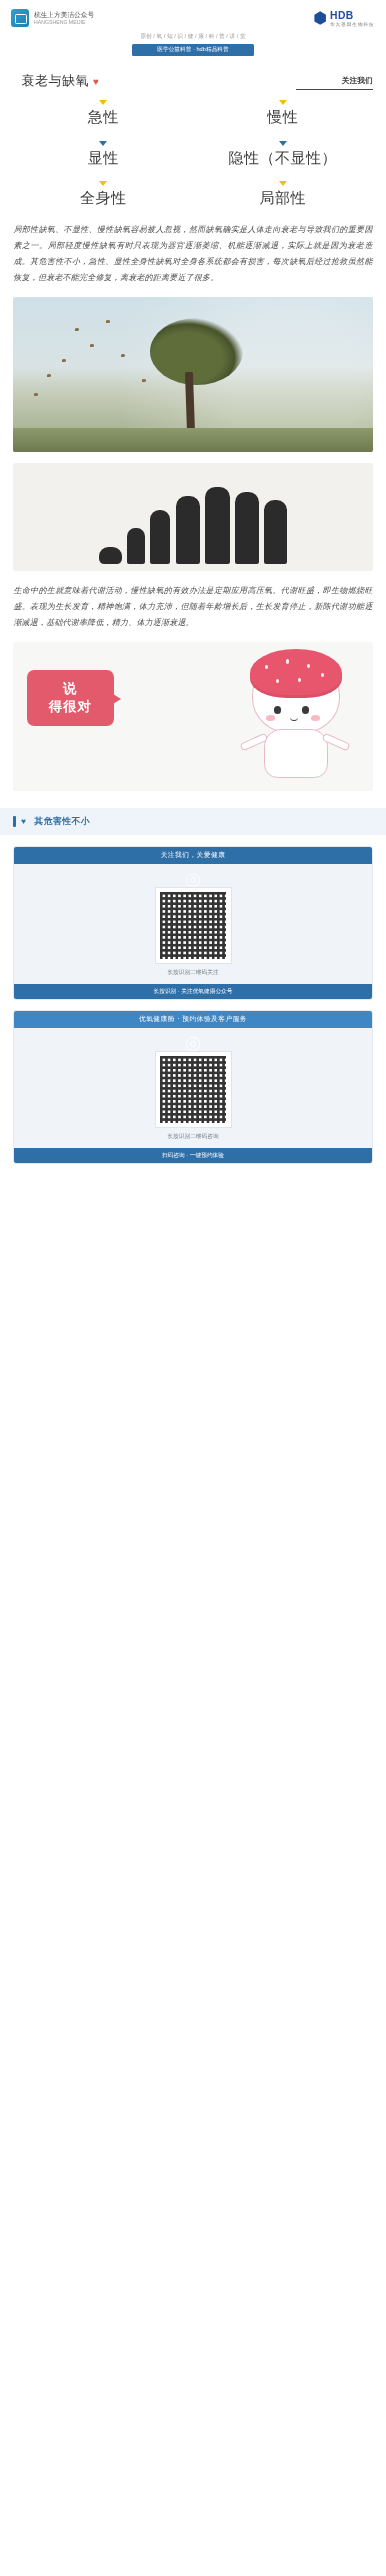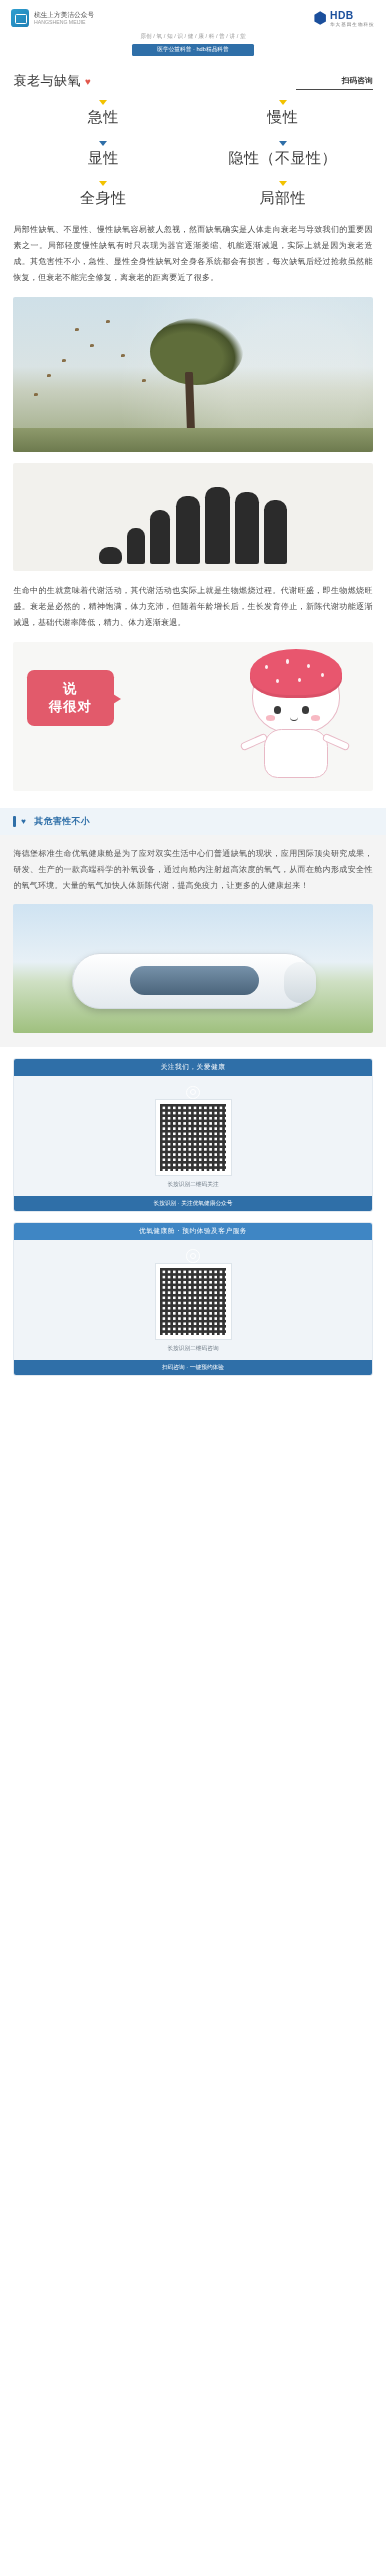--- a/index.html
+++ b/index.html
@@ -49,21 +49,21 @@
     display:block; margin: 3.1px auto 0 auto; width: 122px;
     background:#2f6fa8; color:#fff; font-size:5.7px; border-radius:1.5px;
     padding: 2.1px 0; text-align:center;
   }
 
   
   .title-bar {
     display:flex; align-items:flex-end; justify-content:space-between;
     padding: 11.3px 13.4px 3.1px 13.4px;
   }
-  .title-main { font-size:13px; color:#3a3a3a; letter-spacing:0.5px; }
+  .title-main { font-size:13px; color:#3a3a3a; letter-spacing:0.5px;margin-left:8px; }
   .title-heart { color:#e2574c; font-size:9.8px; margin-left:4.1px; }
   .title-right { text-align:right; }
   .title-tag { font-size:7.7px; color:#3a3a3a; font-weight:bold; }
   .title-rule { width:77px; height:1px; background:#4a4a4a; margin-top:3.1px; }
 
   
   .type-grid {
     margin: 7.2px 13.4px 13.4px 13.4px;
     display:grid; grid-template-columns: 1fr 1fr;
     row-gap: 13.4px; text-align:center;
@@ -75,20 +75,21 @@
     border-top:5.7px solid #f2c200;
   }
   .type-cell.blue:before{ border-top-color:#2f6fa8; }
   .type-label { font-size:15px; color:#3c3c3c; letter-spacing:0.5px; }
 
   
   p.para {
     margin: 0 13.4px 11.3px 13.4px;
     font-size:8px; line-height:2.0; color:#4a4a4a; text-align:justify;
     letter-spacing:0.2px;
+    font-style:italic;
   }
 
   
   .figure { margin: 0 13.4px 11.3px 13.4px; }
   .fig-tree {
     height: 155px; border-radius:2.1px; position:relative; overflow:hidden;
     background:
       radial-gradient(circle at 78% 58%, rgba(255,255,255,0.25) 0 22%, rgba(255,255,255,0) 60%),
       linear-gradient(180deg, #cfe0e8 0%, #d9e3e4 45%, #c8cfbe 60%, #9aa67e 100%);
   }
@@ -257,21 +258,21 @@
   <div class="meta-row">
     <span>原创 / 氧 / 知 / 识 / 健 / 康 / 科 / 普 / 讲 / 堂</span>
     <span class="meta-badge">医学公益科普 · hdb精品科普</span>
   </div>
 
   <div class="title-bar">
     <div class="title-main">
       <span>衰老与缺氧</span><span class="title-heart">♥</span>
     </div>
     <div class="title-right">
-      <div class="title-tag">扫码咨询</div>
+      <div class="title-tag">关注我们</div>
       <div class="title-rule"></div>
     </div>
   </div>
 
   <div class="type-grid">
     <div class="type-cell">
       <div class="type-label">急性</div>
     </div>
     <div class="type-cell">
       <div class="type-label">慢性</div>
@@ -314,21 +315,21 @@
       <div class="silhouette s1"></div>
       <div class="silhouette s2"></div>
       <div class="silhouette s3"></div>
       <div class="silhouette s4"></div>
       <div class="silhouette s5"></div>
       <div class="silhouette s6"></div>
       <div class="silhouette s7"></div>
     </div>
   </div>
 
-  <p class="para">生命中的生就意味着代谢活动，其代谢活动也实际上就是生物燃烧过程。代谢旺盛，即生物燃烧旺盛。衰老是必然的，精神饱满，体力充沛，但随着年龄增长后，生长发育停止，新陈代谢功能逐渐减退，基础代谢率降低，精力、体力逐渐衰退。</p>
+  <p class="para">生命中的生就意味着代谢活动，慢性缺氧的有效办法是定期应用高压氧。代谢旺盛，即生物燃烧旺盛。表现为生长发育，精神饱满，体力充沛，但随着年龄增长后，生长发育停止，新陈代谢功能逐渐减退，基础代谢率降低，精力、体力逐渐衰退。</p>
 
 
   <div class="figure">
     <div class="fig-mascot">
       <div class="bubble">说<br>得很对</div>
       <div class="mascot">
         <div class="m-head"></div>
         <div class="m-hat">
           <span class="m-seed" style="left:15.5px;top:15.5px"></span>
           <span class="m-seed" style="left:36px;top:10.3px"></span>
@@ -349,30 +350,20 @@
     </div>
   </div>
 
 
   <div class="sec-head">
     <span class="bar"></span>
     <span class="icon-inline" style="color:#2f6fa8;">♥</span>
     <span class="txt">其危害性不小</span>
   </div>
 
-  <div class="gray-block">
-    <p class="para">海德堡标准生命优氧健康舱是为了应对双实生活中心们普通缺氧的现状，应用国际顶尖研究成果，研发、生产的一款高端科学的补氧设备，通过向舱内注射超高浓度的氧气，从而在舱内形成安全性的氧气环境。大量的氧气加快人体新陈代谢，提高免疫力，让更多的人健康起来！</p>
-
-    <div class="fig-product">
-      <div class="chamber">
-        <div class="chamber-window"></div>
-        <div class="chamber-cap"></div>
-      </div>
-    </div>
-  </div>
 
   <div class="qr-wrap">
 
     <div class="qr-card">
       <div class="qr-card-head">关注我们，关爱健康</div>
       <div class="qr-body">
         <div class="fingerprint"></div>
         <div class="qr-code">
           <div class="qr-inner"></div>
         </div>

